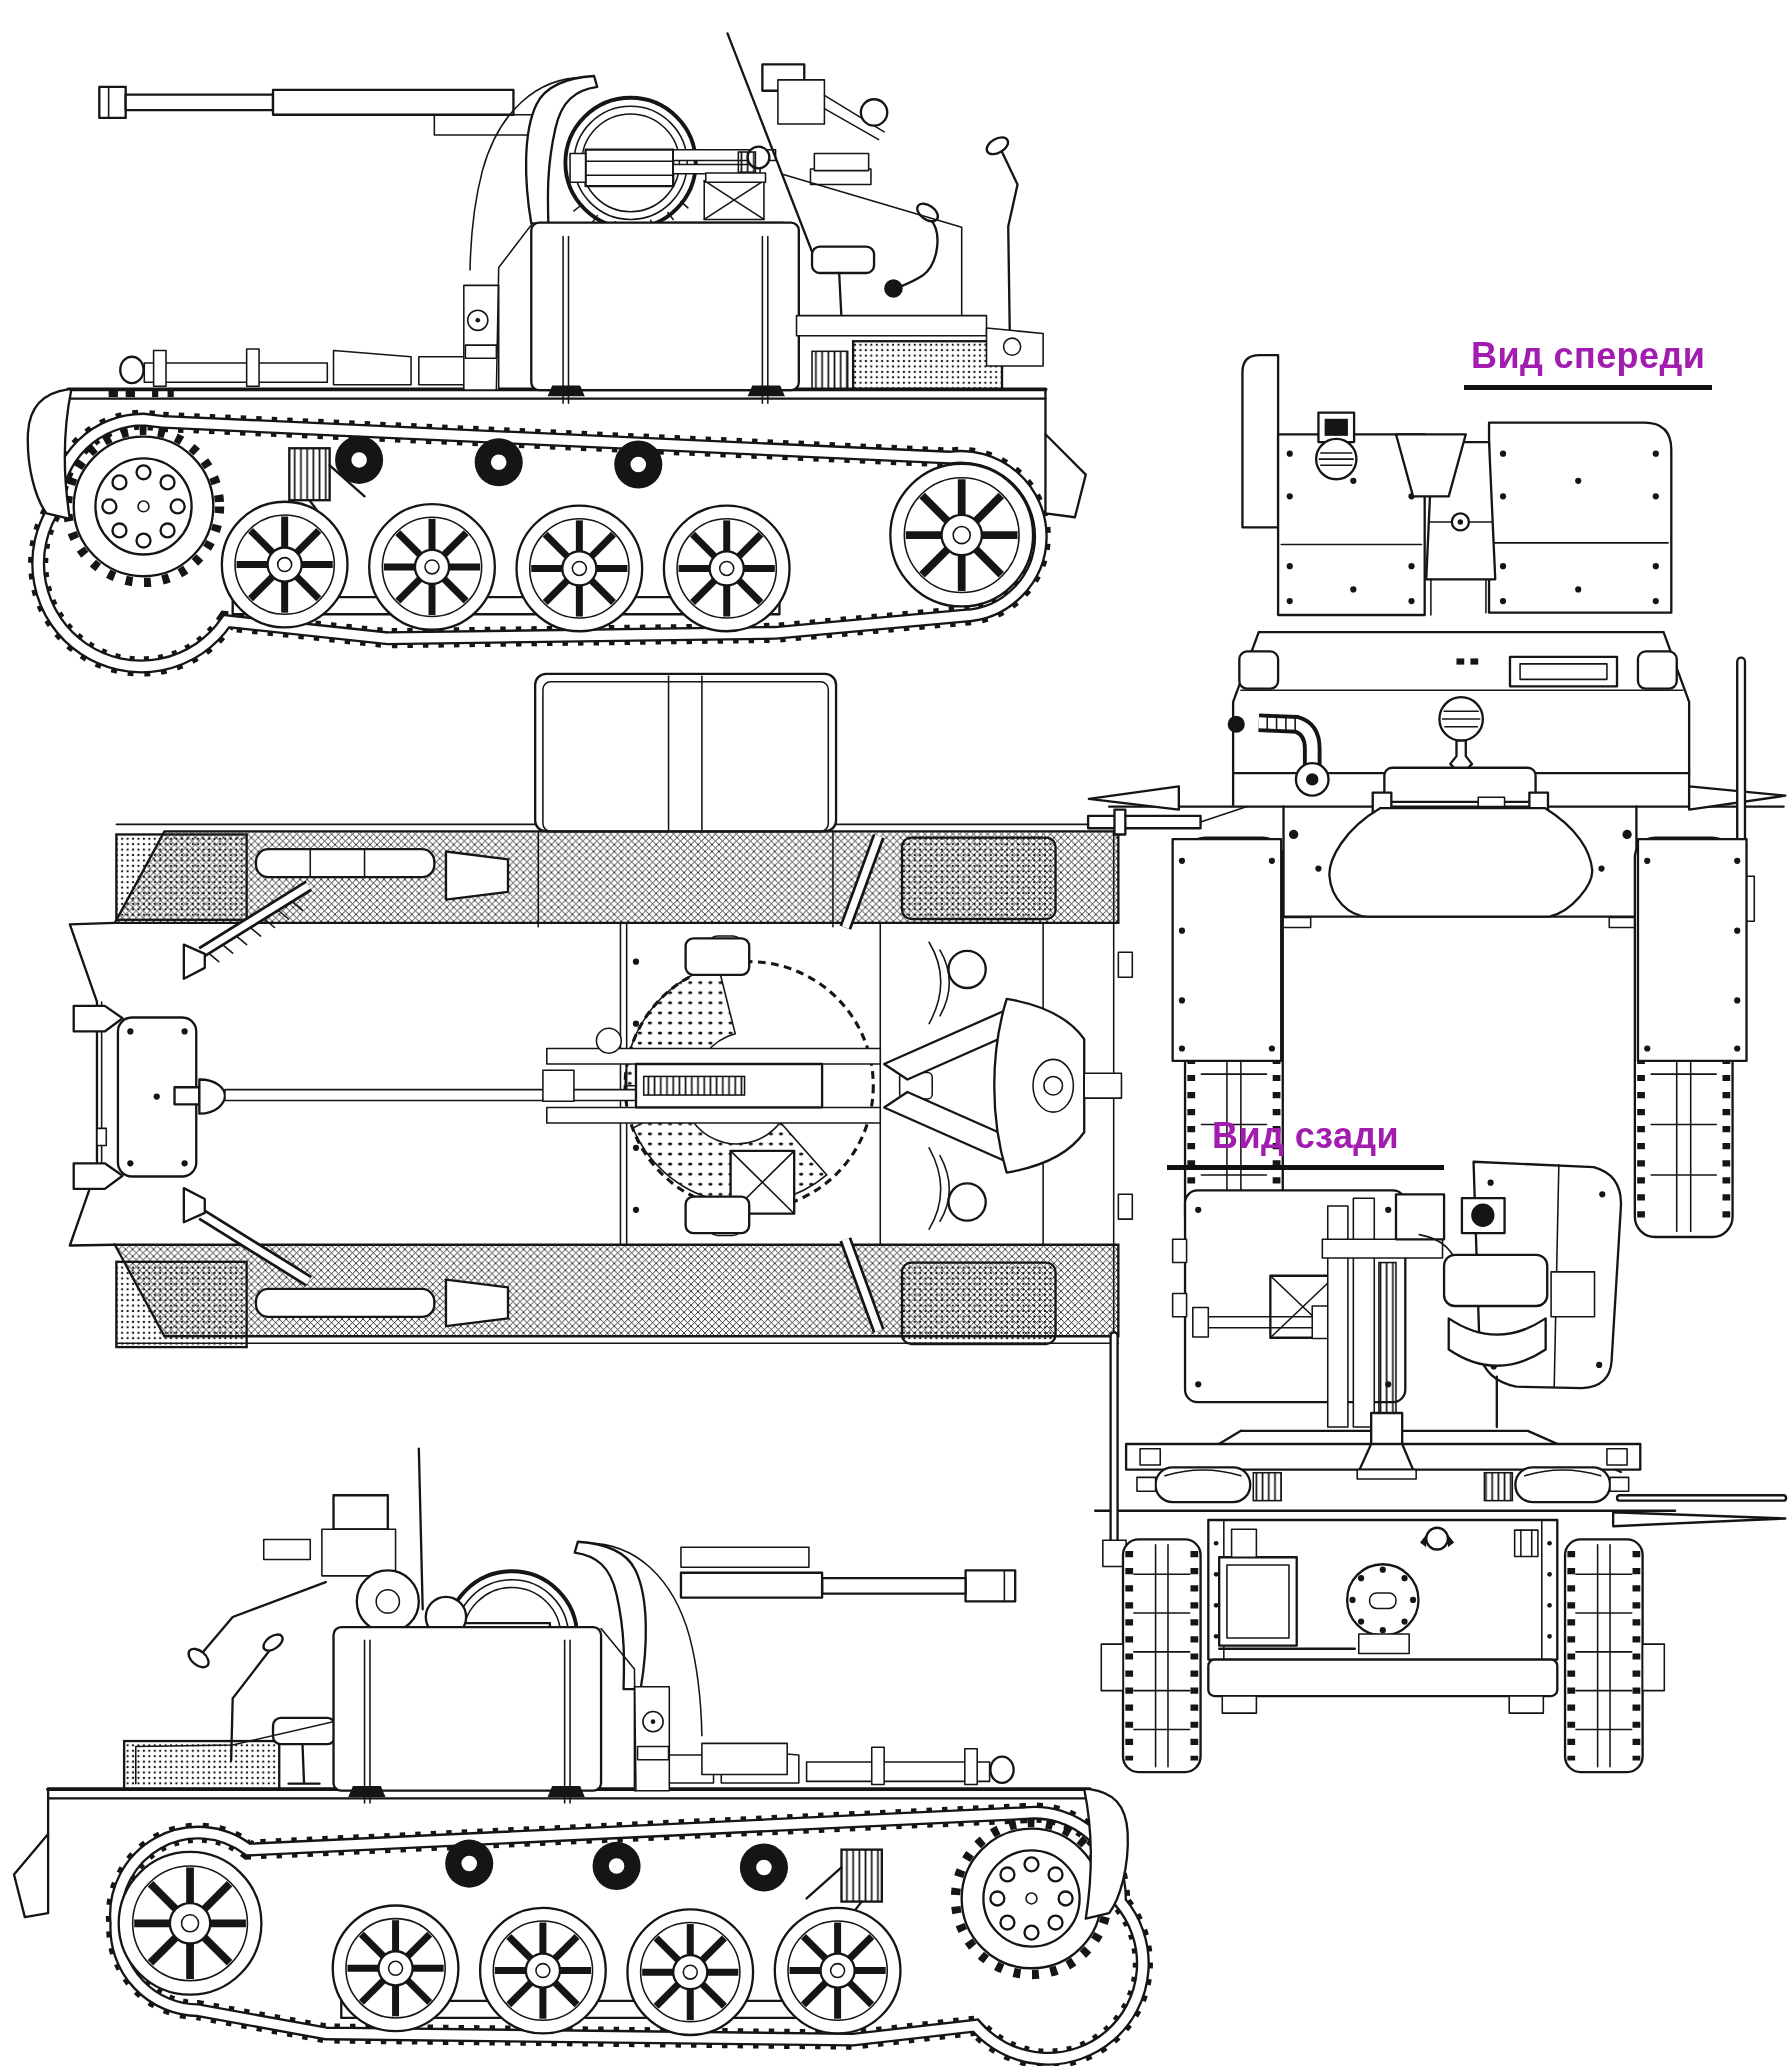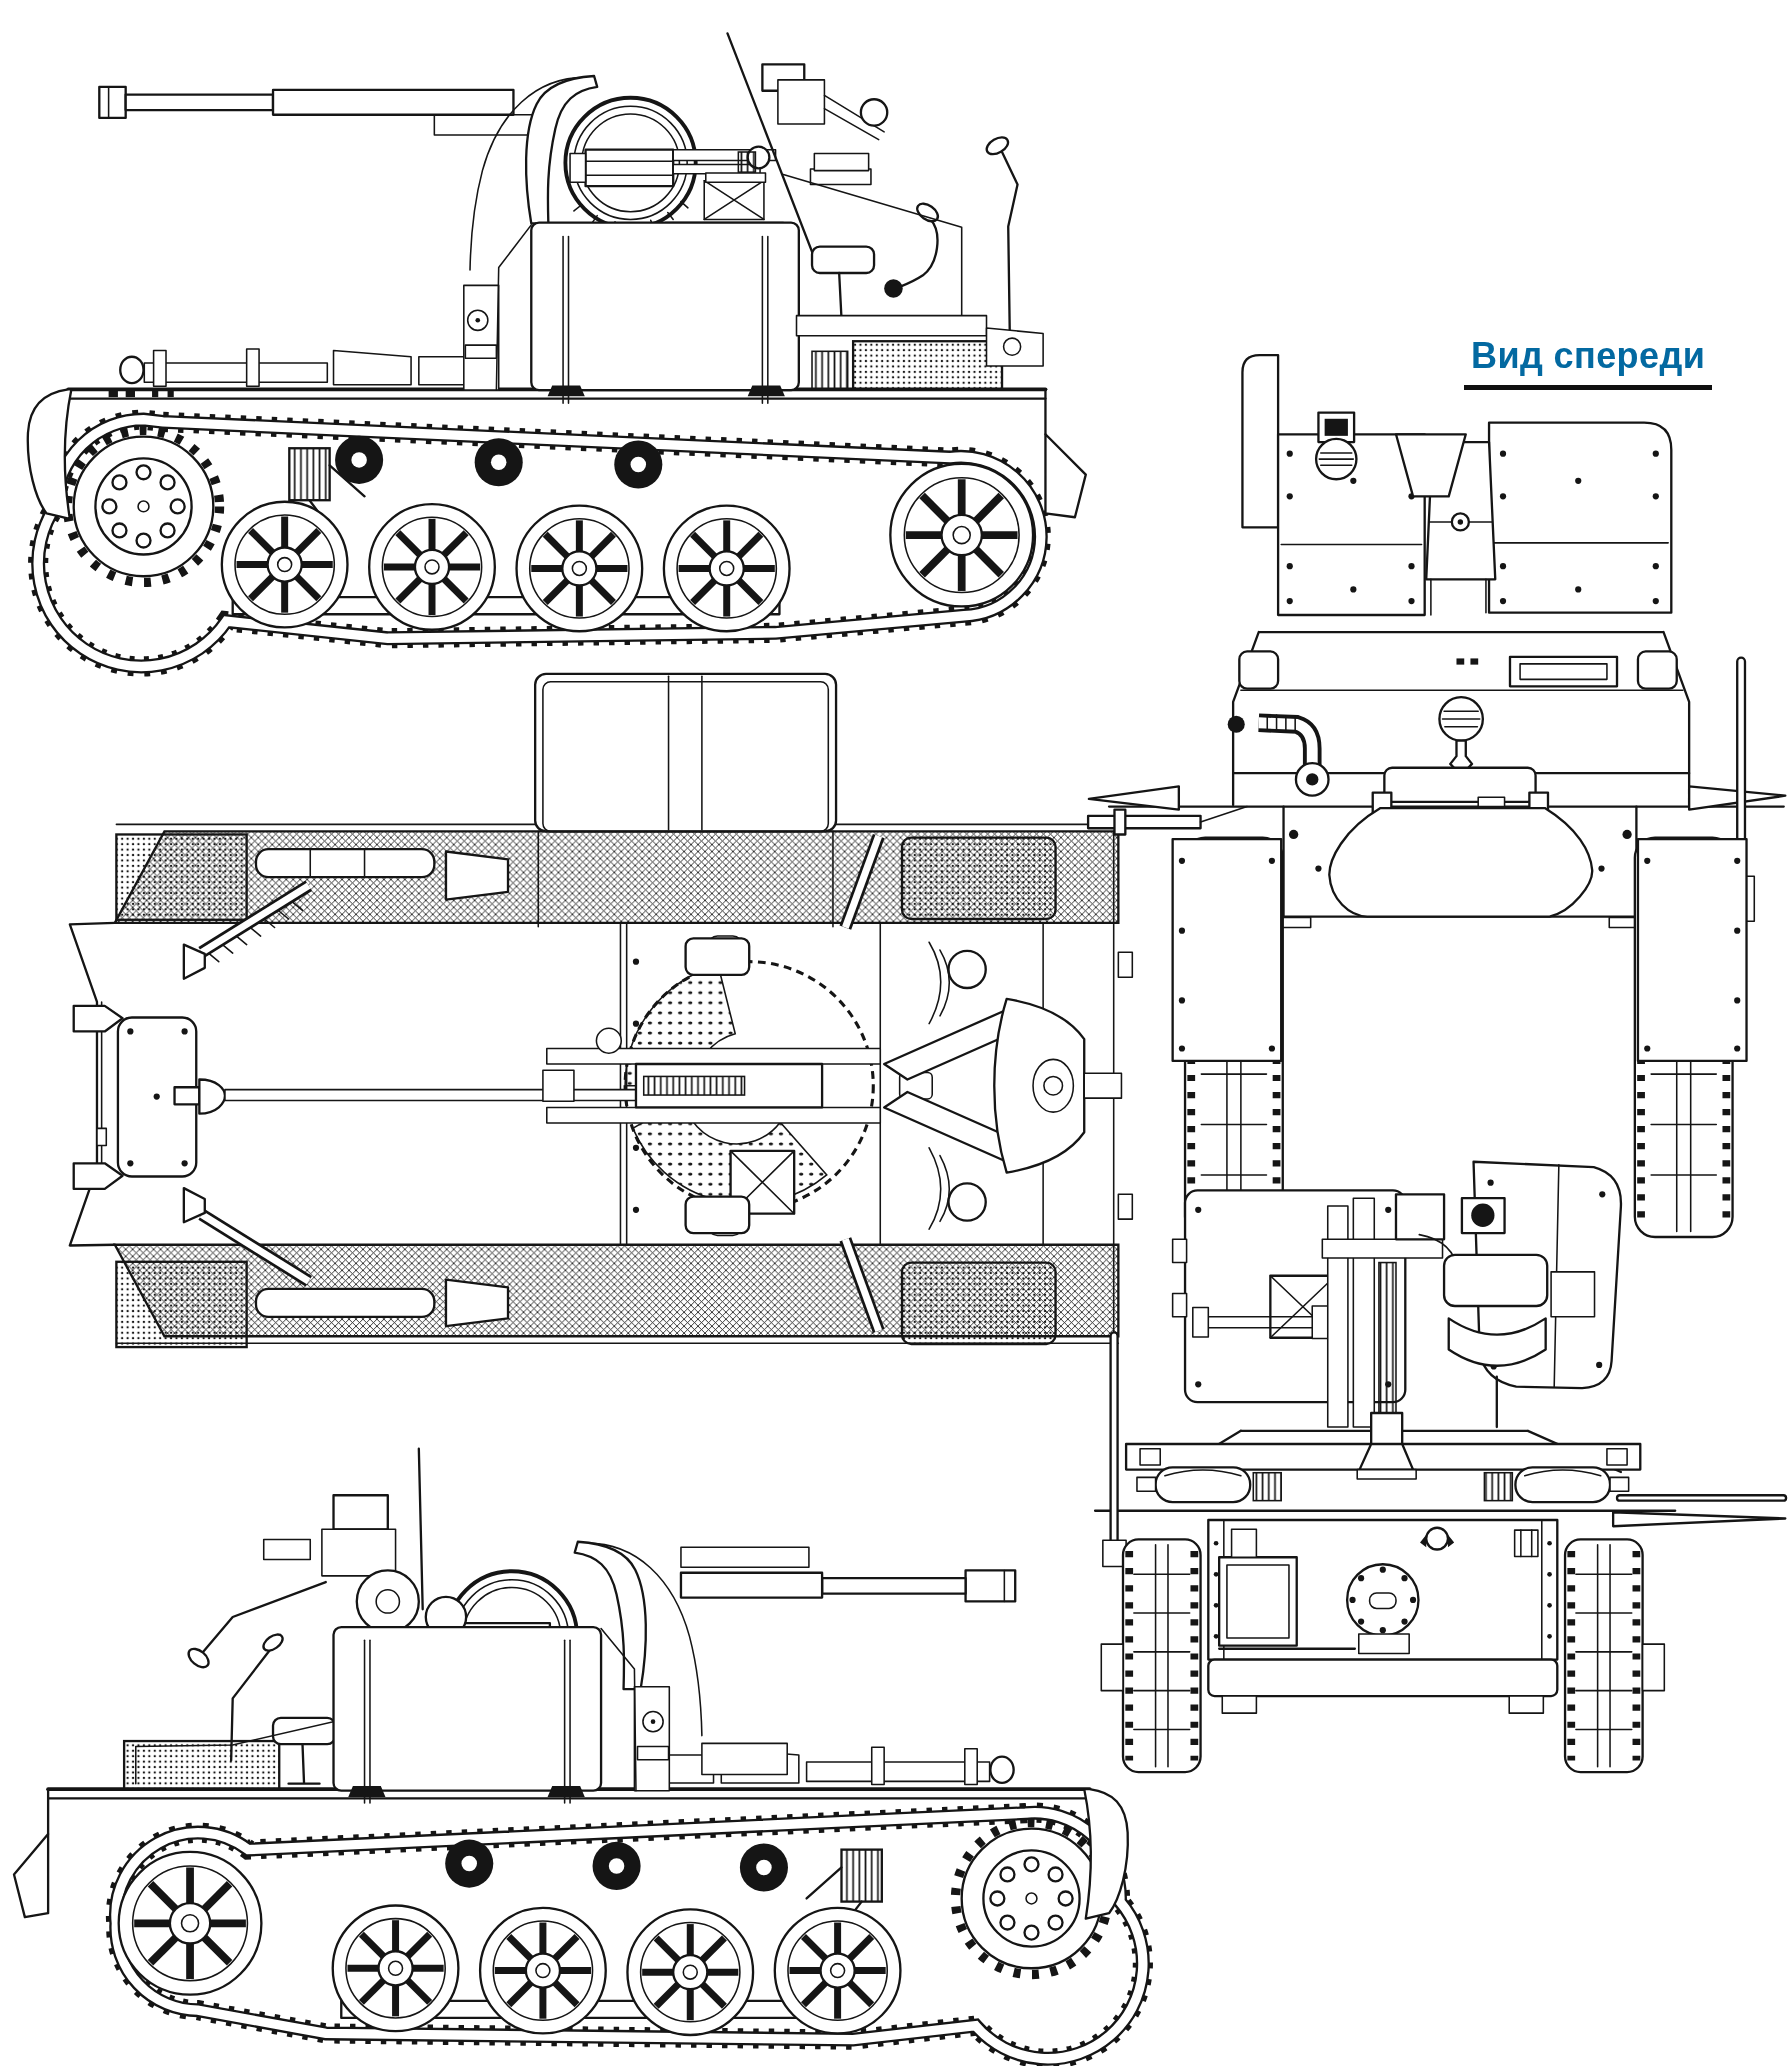--- a/index.html
+++ b/index.html
@@ -1,19 +1,19 @@
 <!DOCTYPE html>
 <html style="font-size:12.4px"><head>
 <meta charset="utf-8">
 <style>
   html,body{margin:0;padding:0;background:#888;}
   .canvas{position:relative;width:1790px;height:2066px;background:#ffffff;overflow:hidden;
           font-family:"Liberation Sans",sans-serif;}
   svg{position:absolute;left:0;top:0;}
-  .view-label{position:absolute;color:#0369a1;font-weight:bold;font-size:36px;
+  .view-label{position:absolute;color:#a21caf;font-weight:bold;font-size:36px;
               letter-spacing:0.4px;text-align:center;border-bottom:5.4px solid #101010;
               padding:0 3.1px 7.8px 3.1px;white-space:nowrap;}
   #label-front{left:1464px;top:335px;width:242px;}
   #label-rear{left:1167px;top:1115px;width:271px;}
   
   .ln{fill:none;stroke:#151515;stroke-width:3;stroke-linecap:round;stroke-linejoin:round;}
   .l2{fill:none;stroke:#151515;stroke-width:2;stroke-linecap:round;stroke-linejoin:round;}
   .l5{fill:none;stroke:#151515;stroke-width:5;stroke-linecap:round;stroke-linejoin:round;}
   .wh{fill:#ffffff;stroke:#151515;stroke-width:3;stroke-linejoin:round;}
   .w2{fill:#ffffff;stroke:#151515;stroke-width:2;stroke-linejoin:round;}
@@ -682,15 +682,16 @@
     <line class="l2" x1="2060" y1="1992" x2="2060" y2="2278"></line>
     <line class="l2" x1="2076" y1="1992" x2="2076" y2="2278"></line>
     <line class="lug" x1="2026" y1="2000" x2="2026" y2="2270"></line>
     <line class="lug" x1="2110" y1="2000" x2="2110" y2="2270"></line>
     <rect x="2118" y="2120" width="28" height="60" class="w2"></rect>
   </g>
 </g>
 </svg>
 
 <div class="view-label" id="label-front">Вид спереди</div>
+<div class="view-label" id="label-rear">Вид сзади</div>
 
 </div>
 
 
 </body></html>

